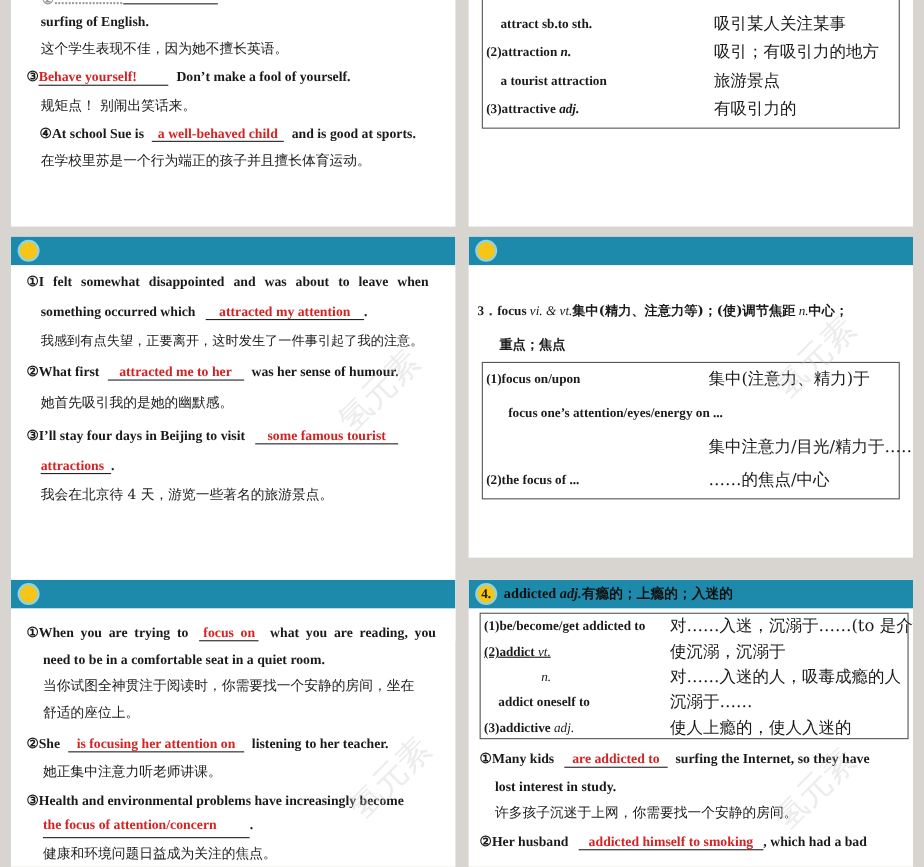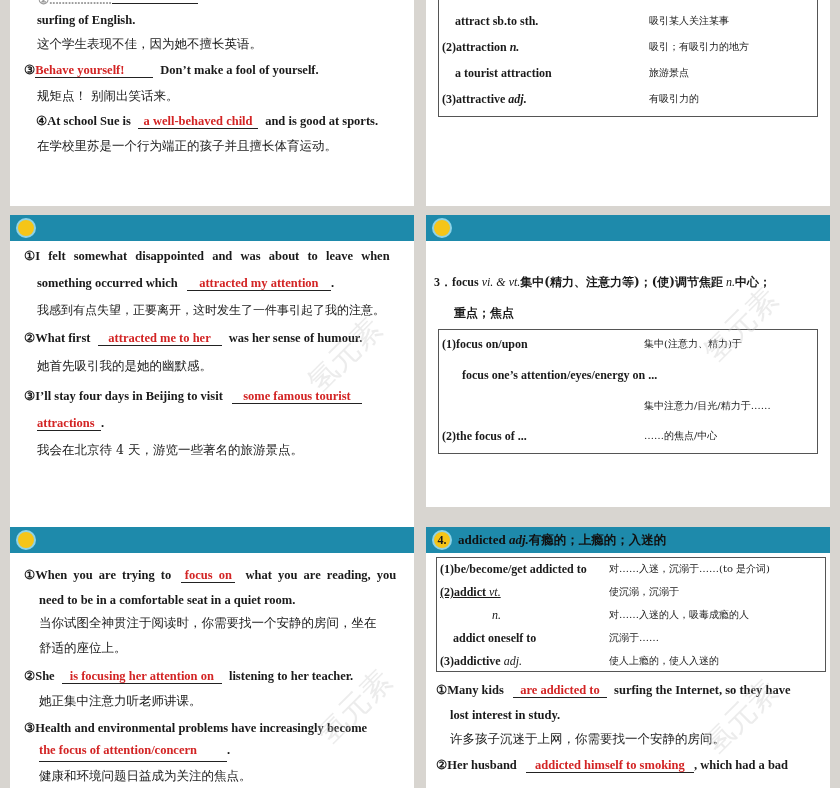--- a/index.html
+++ b/index.html
@@ -9,21 +9,21 @@
   .bar { position: absolute; left: 0; right: 0; top: 0; height: 26px; background: #1e8aab; }
   .dot { position: absolute; left: 6px; top: 3px; width: 20px; height: 20px; border-radius: 50%; background: #f5c518; border: 2px solid #8fd3e6; box-shadow: 0 0 0 1px #1e8aab; }
   .dot-num { font-size: 12px; font-weight: bold; color: #1a1a1a; display: flex; align-items: center; justify-content: center; font-family: "Liberation Serif", serif; }
   .bar-title { position: absolute; left: 32px; top: 5px; font-size: 13px; font-weight: bold; color: #111; font-family: "Liberation Serif", serif; }
   .line { position: absolute; font-size: 12.5px; font-weight: bold; white-space: nowrap; line-height: 16px; }
   .zh { position: absolute; font-size: 12.5px; white-space: nowrap; font-family: "DejaVu Serif", serif; font-weight: normal; line-height: 16px; }
   .blank { display: inline-block; border-bottom: 1.2px solid #222; color: #d32424; text-align: center; font-weight: bold; line-height: 14px; }
   .box { position: absolute; border: 1.3px solid #555; }
   .cell { position: absolute; font-size: 12px; white-space: nowrap; line-height: 16px; }
   .en { font-weight: bold; }
-  .cn { font-family: "DejaVu Serif", serif; font-size: 10px; }
+  .cn { font-family: "DejaVu Serif", serif; font-size: 15px; }
   i { font-style: italic; }
   .wm { position: absolute; font-family: "DejaVu Sans", sans-serif; color: rgba(200,200,200,0.35); font-size: 30px; transform: rotate(-45deg); pointer-events: none; }
 </style>
 </head>
 <body>
 
 <div class="slide" style="left:10px; top:-20px; width:404px; height:226px;">
   <div class="line" style="left:28px; top:12px;"><span style="color:#999">②....................</span><span class="blank" style="width:86px;"></span></div>
   <div class="line" style="left:27px; top:32px;">surfing of English.</div>
   <div class="zh" style="left:27px; top:56px;">这个学生表现不佳，因为她不擅长英语。</div>

